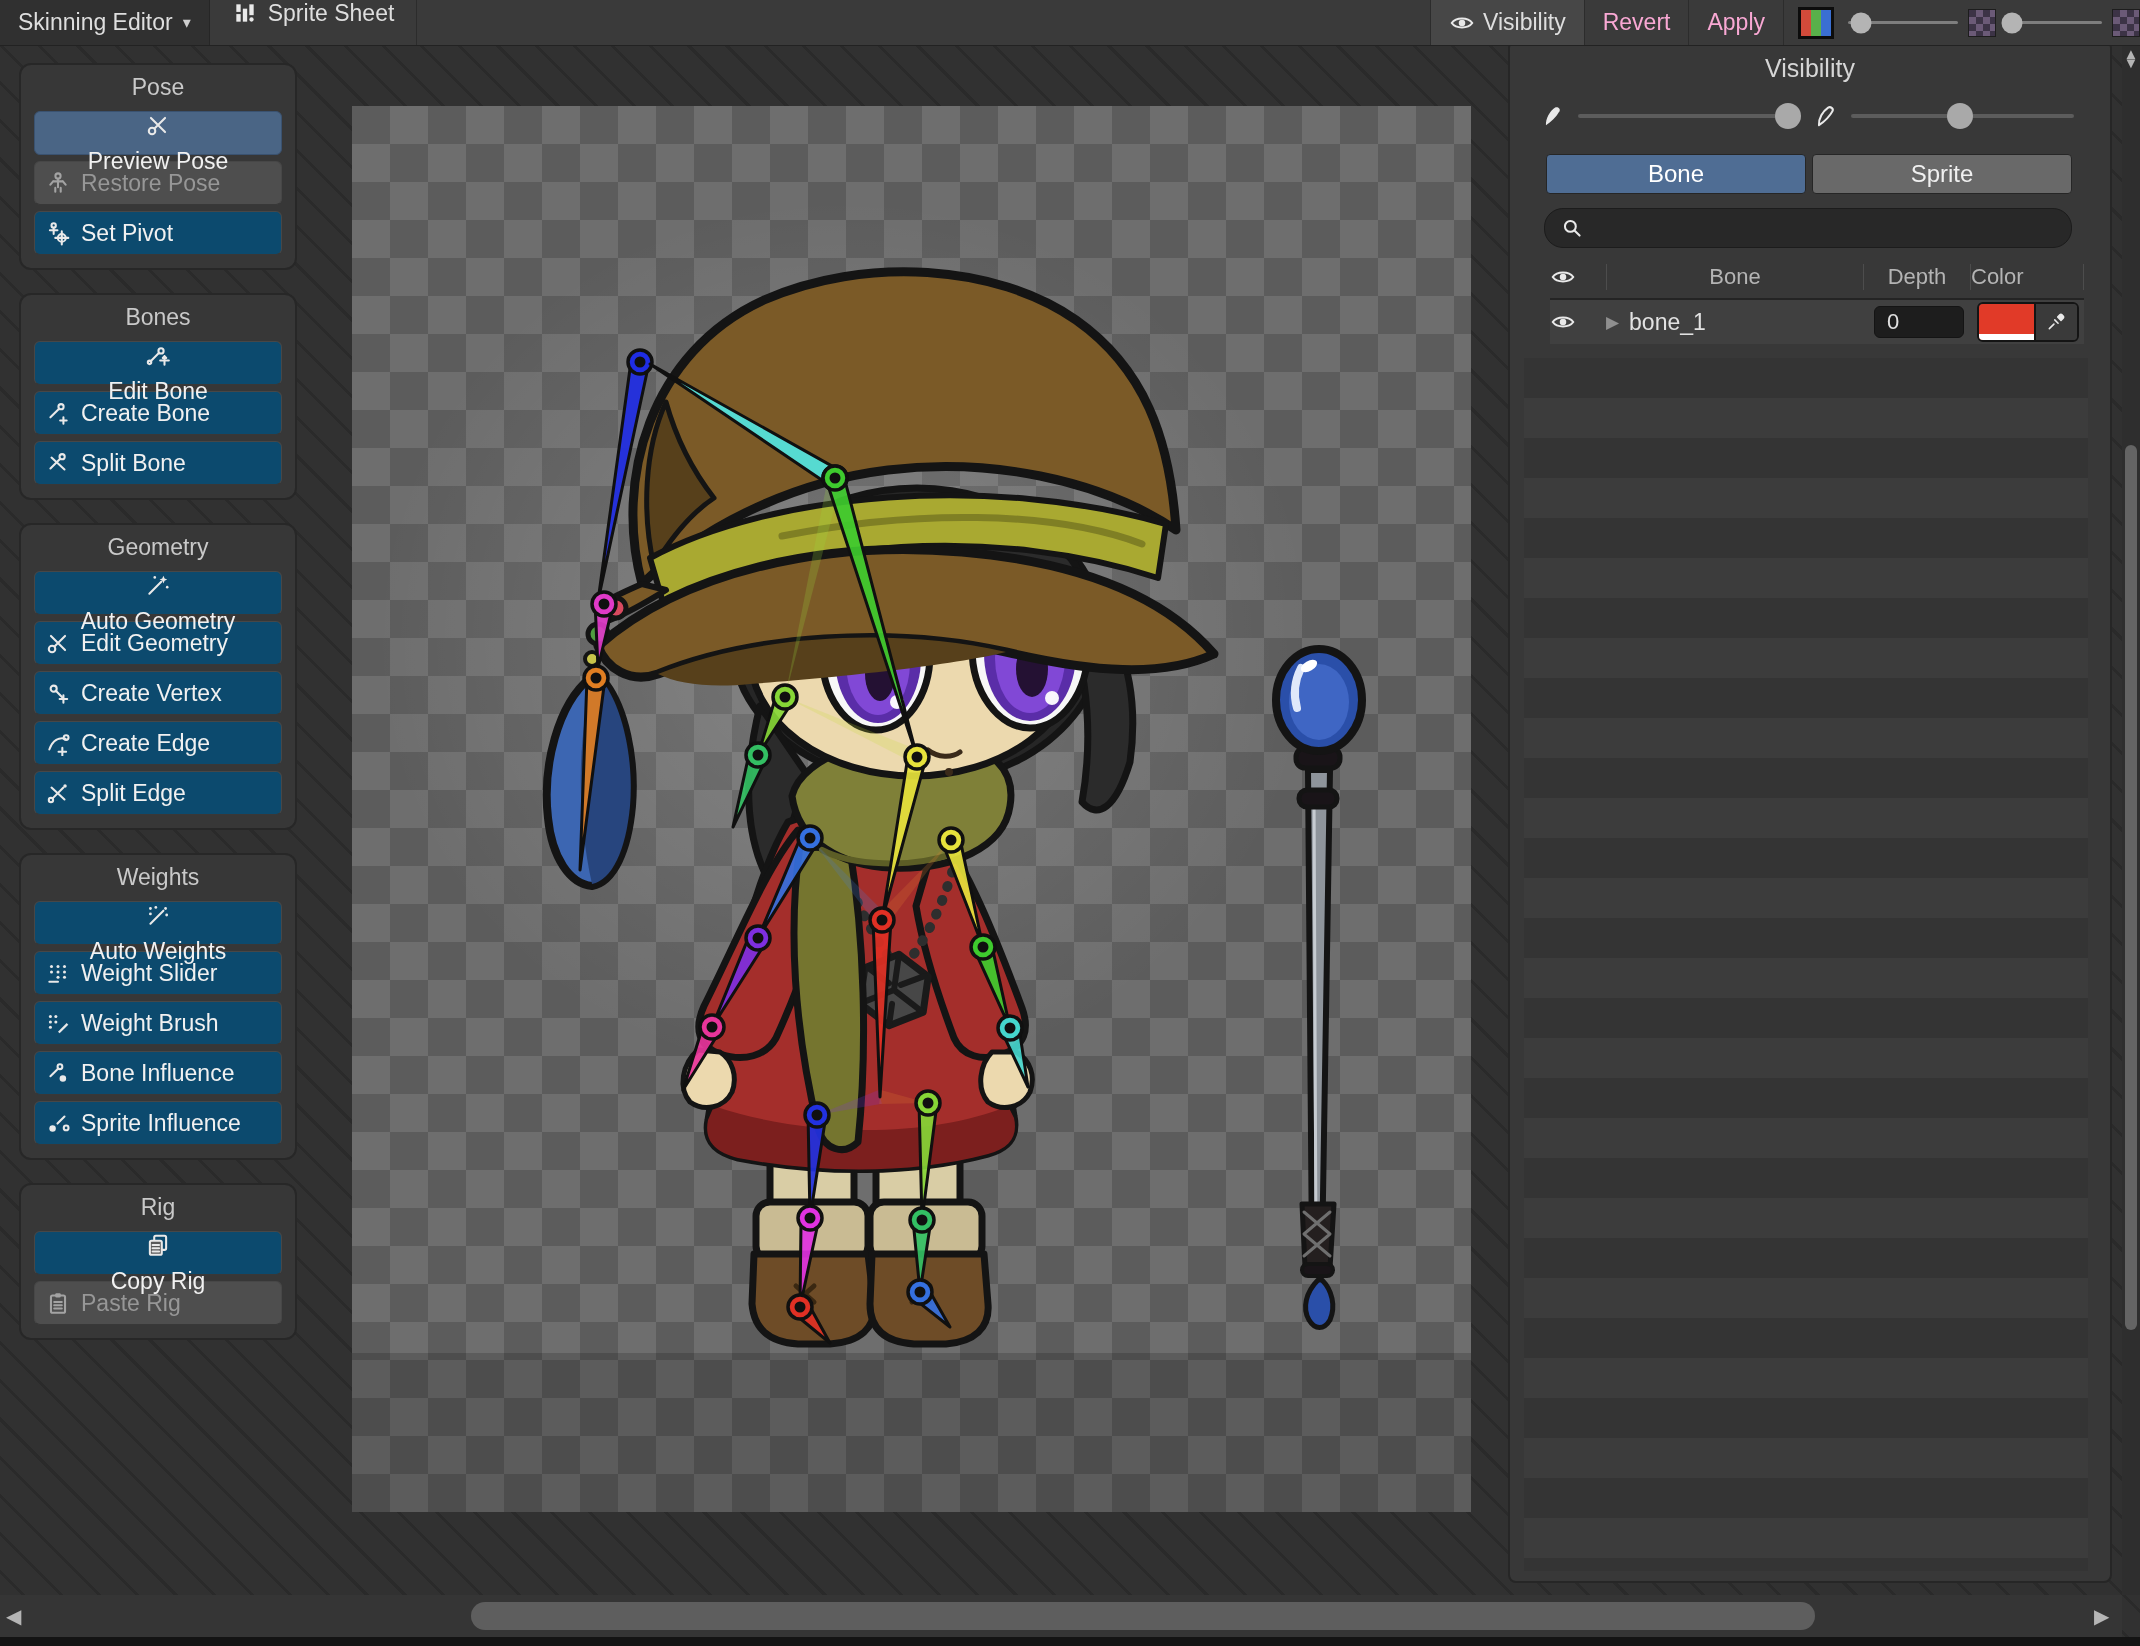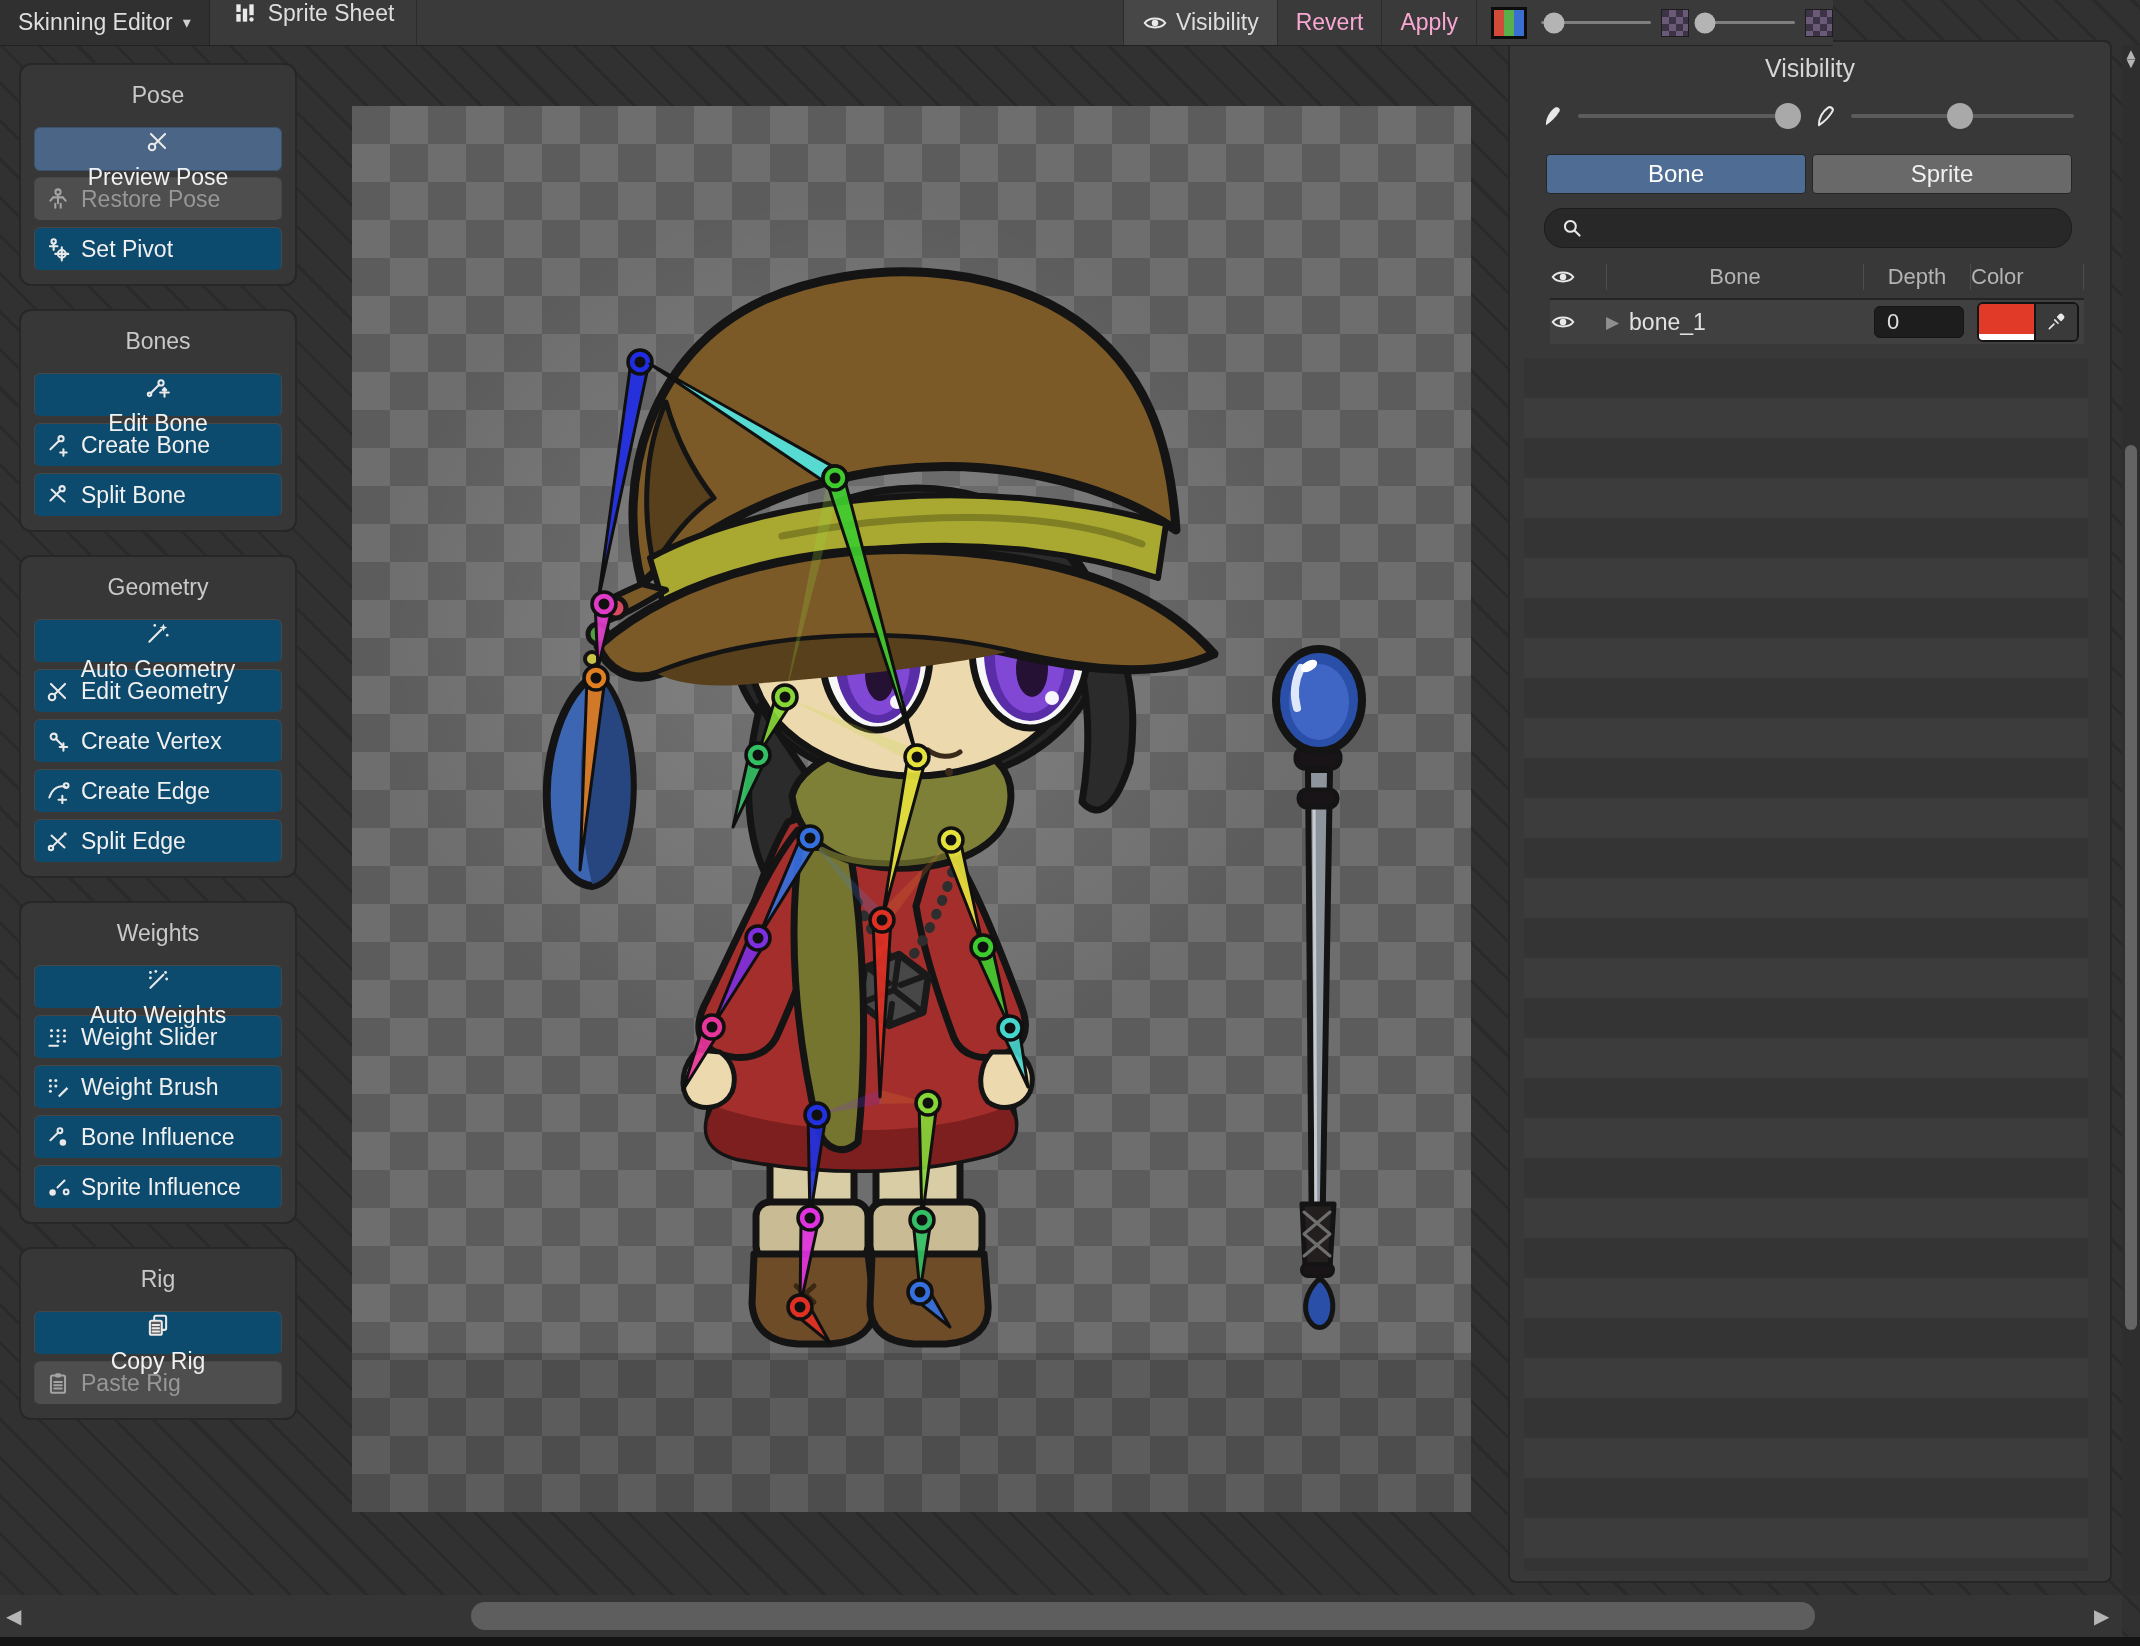--- a/index.html
+++ b/index.html
@@ -4,21 +4,21 @@
 <style>
   html,body{margin:0;padding:0;background:#1a1a1a;}
   body{width:2140px;height:1646px;position:relative;overflow:hidden;
        font-family:"Liberation Sans",sans-serif;color:#dedede;
        -webkit-font-smoothing:antialiased;}
   #window{position:absolute;inset:0;
     background:
       repeating-linear-gradient(45deg, rgba(0,0,0,0) 0 24px, rgba(0,0,0,0.14) 24px 27px),
       #313131;}
   
-  .toolbar{position:absolute;left:0;top:0;width:1833px;height:45px;background:#3a3a3a;
+  .toolbar{position:absolute;left:0;top:0;width:2140px;height:45px;background:#3a3a3a;
     border-bottom:1px solid #222;display:flex;align-items:stretch;font-size:23px;z-index:40;}
   .tb-left{display:flex;align-items:stretch;}
   .tb-dropdown{display:flex;align-items:center;gap:10px;padding:0 18px;background:#303030;
     border-right:1px solid #262626;cursor:default;}
   .tb-caret{font-size:16px;color:#cfcfcf;}
   .tb-item{display:flex;gap:10px;padding:0 22px;border-right:1px solid #2c2c2c;}
   .tb-right{margin-left:auto;display:flex;align-items:center;gap:0;}
   .tb-btn{display:flex;align-items:center;gap:8px;padding:0 18px;height:45px;box-sizing:border-box;
     border-left:1px solid #2c2c2c;}
   .tb-btn.active{background:#474747;}
@@ -31,21 +31,21 @@
   .tb-slider .knob{position:absolute;top:50%;width:21px;height:21px;border-radius:50%;
     background:#b4b4b4;transform:translate(-50%,-50%);}
   .checker-ico{width:26px;height:26px;margin:0 10px;border:1px solid #1d1d1d;
     background:
      conic-gradient(#6b5a77 0 25%, #3c3346 0 50%, #6b5a77 0 75%, #3c3346 0);
     background-size:14px 14px;}
   
   .left-panel{position:absolute;left:19px;top:63px;width:278px;display:flex;
     flex-direction:column;gap:23px;z-index:30;}
   .group{background:#373737;border:2px solid #272727;border-radius:12px;padding:0 13px 13px 13px;}
-  .group h3{margin:8px;text-align:center;font-size:23px;font-weight:400;color:#c9c9c9;
+  .group h3{margin:0;text-align:center;font-size:23px;font-weight:400;color:#c9c9c9;
     padding:9px 0 10px 0;}
   .gbtn{height:44px;margin-top:6px;display:flex;align-items:center;gap:10px;padding:0 10px;
     background:#0c4a6e;border:1px solid #474747;border-bottom-color:#383838;border-radius:6px;
     font-size:23px;color:#f1f1f1;box-sizing:border-box;cursor:default;}
   .gbtn:first-of-type{margin-top:0;flex-direction:column;}
   .gbtn.selected{background:#4a6585;border-color:#3a5270;}
   .gbtn.disabled{background:#4e4e4e;color:#979797;}
   .gbtn.disabled svg{opacity:.55;}
   .gbtn svg{flex:0 0 auto;}
   

